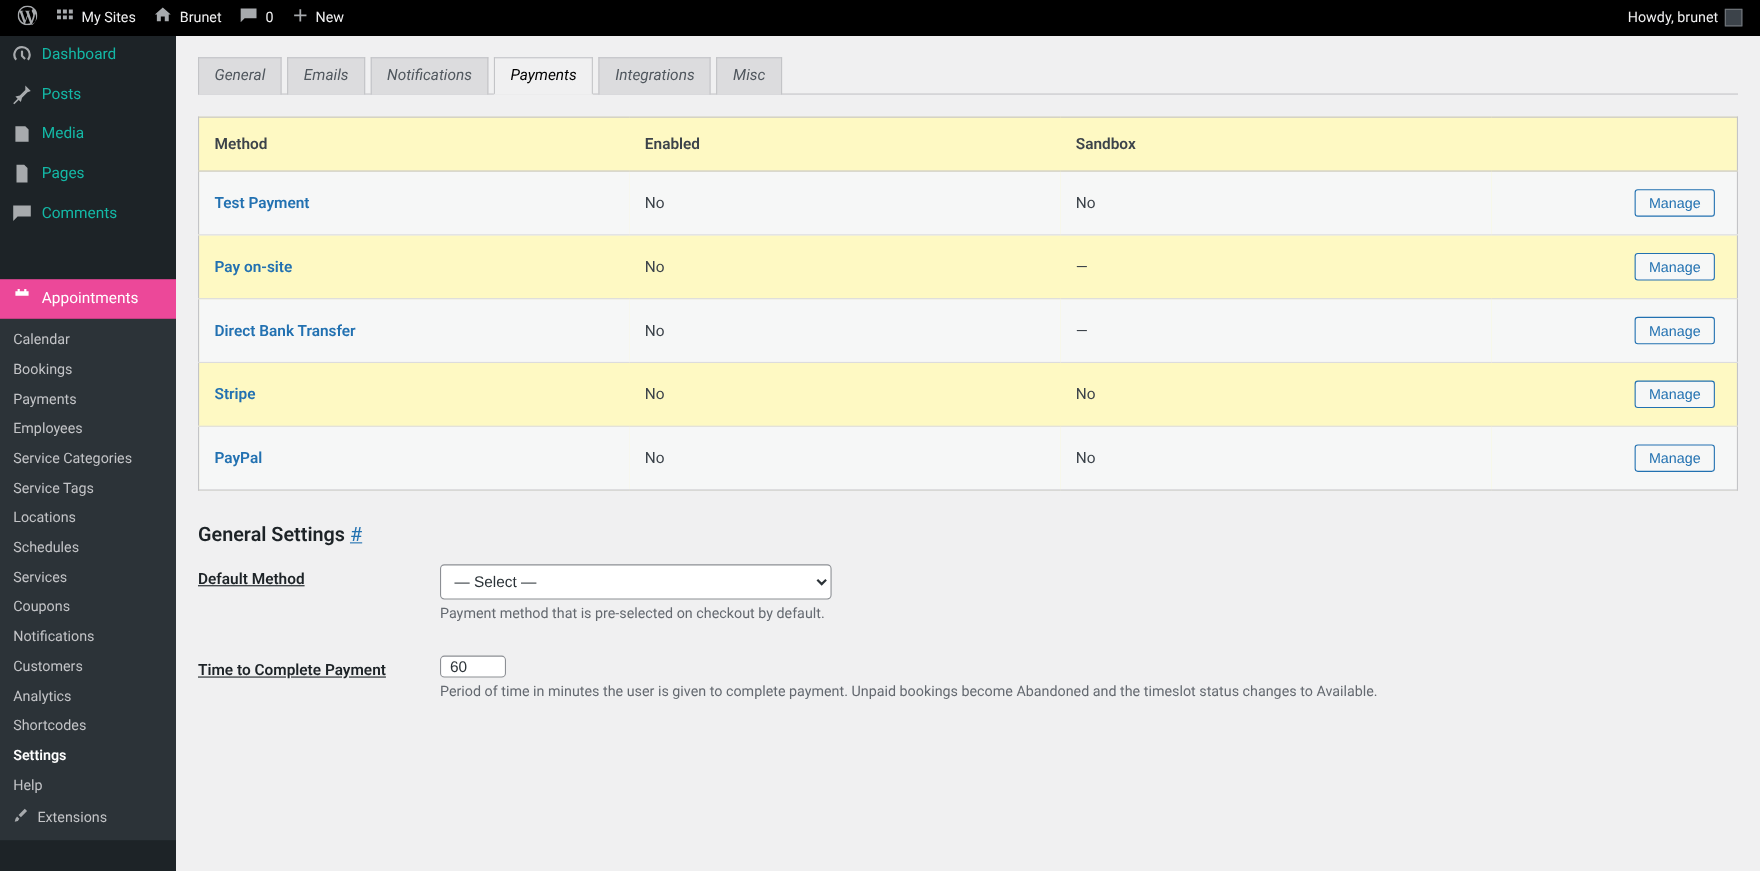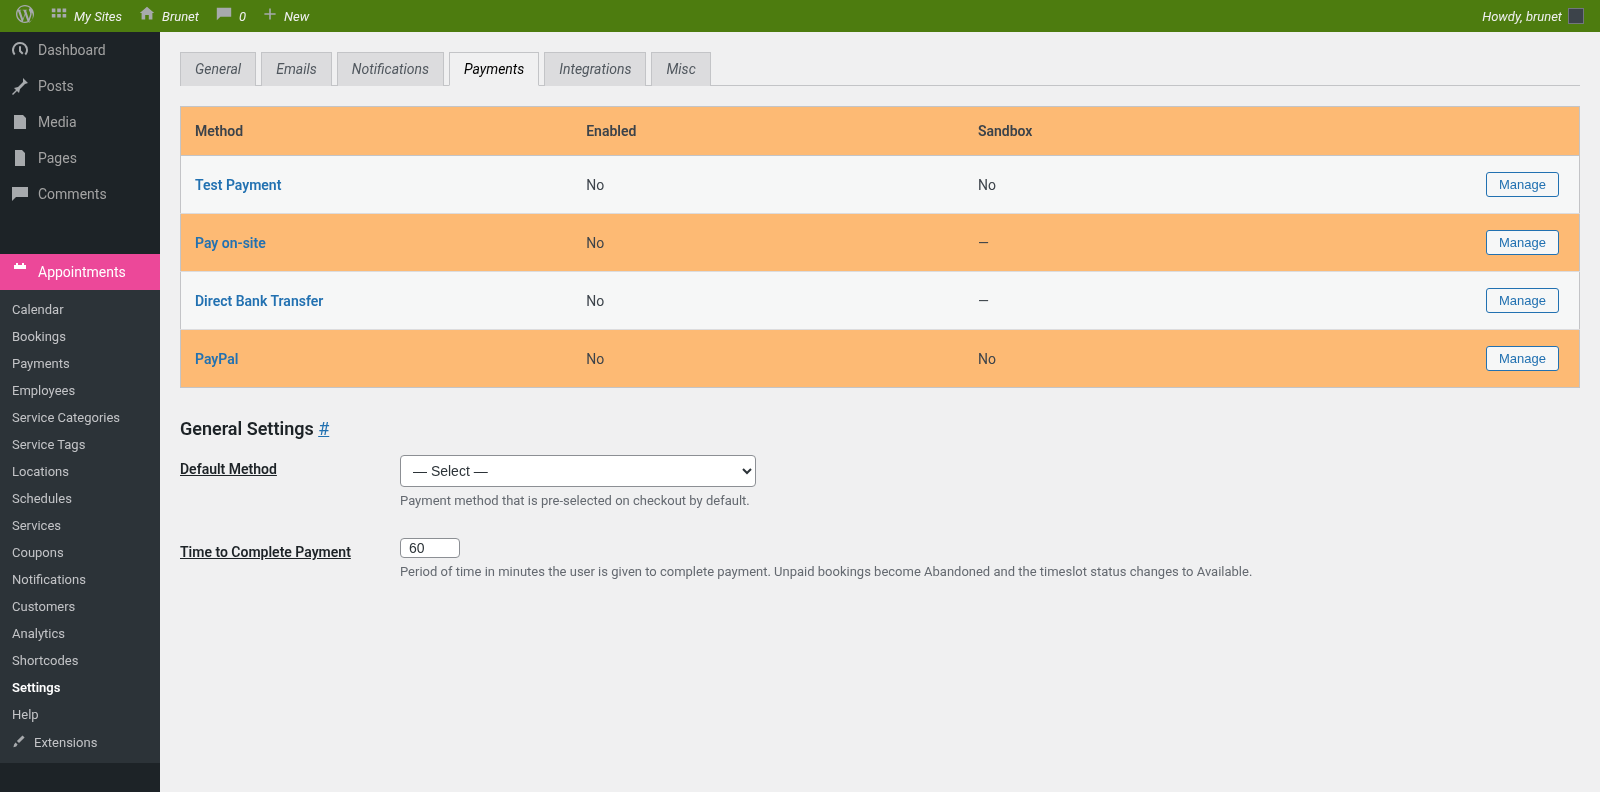--- a/index.html
+++ b/index.html
@@ -1,29 +1,29 @@
 <!DOCTYPE html>
 <html><head>
 <meta charset="utf-8">
 <style>
 * { margin: 0; padding: 0; box-sizing: border-box; }
 body { font-family: -apple-system, BlinkMacSystemFont, "Segoe UI", Roboto, Oxygen-Sans, Ubuntu, Cantarell, "Helvetica Neue", sans-serif; font-size: 13px; color: #3c434a; background: #f0f0f1; }
 
 
-.admin-bar { height: 32px; background: #4d7c0f; color: #c3c4c7; display: flex; align-items: center; justify-content: space-between; padding: 0 8px; position: fixed; top: 0; left: 0; right: 0; z-index: 100; font-style: italic; }
+.admin-bar { height: 32px; background: #000000; color: #c3c4c7; display: flex; align-items: center; justify-content: space-between; padding: 0 8px; position: fixed; top: 0; left: 0; right: 0; z-index: 100; }
 .admin-bar-left, .admin-bar-right { display: flex; align-items: center; gap: 0; }
 .admin-bar-item { display: flex; align-items: center; gap: 6px; padding: 0 8px; height: 32px; color: #f0f0f1; font-size: 13px; cursor: pointer; }
 .admin-bar-item .icon { font-size: 16px; color: #a7aaad; }
 .admin-bar-item span.count { color: #f0f0f1; font-size: 13px; }
 .howdy { padding: 0 8px; gap: 6px; }
 .avatar-square { width: 16px; height: 16px; background: #3c434a; border: 1px solid #72777c; }
 
 
 .sidebar { position: fixed; top: 32px; left: 0; width: 160px; bottom: 0; background: #1d2327; color: #f0f0f1; overflow-y: auto; }
-.sidebar-item { display: flex; align-items: center; gap: 8px; padding: 8px 10px; color: #a3a3a3; font-size: 14px; cursor: pointer; }
+.sidebar-item { display: flex; align-items: center; gap: 8px; padding: 8px 10px; color: #14b8a6; font-size: 14px; cursor: pointer; }
 .sidebar-item .icon { width: 20px; font-size: 20px; color: #a7aaad; display: flex; align-items: center; justify-content: center; }
 .sidebar-item.active { background: #ec4899; color: #fff; position: relative; margin-top: 42px; }
 .sidebar-item.active .icon { color: #fff; }
 .sidebar-item.active::after { content: ""; position: absolute; right: -8px; top: 50%; transform: translateY(-50%); border: 8px solid transparent; border-right-color: #f0f0f1; }
 .submenu { background: #2c3338; padding: 6px 0; }
 .submenu-item { padding: 6px 12px; color: #c3c4c7; font-size: 13px; cursor: pointer; }
 .submenu-item.active { color: #fff; font-weight: 600; }
 .sidebar-ext { display: flex; align-items: center; gap: 8px; padding: 6px 12px; color: #c3c4c7; font-size: 13px; cursor: pointer; }
 .sidebar-ext .icon { font-size: 14px; color: #a7aaad; }
 
@@ -33,21 +33,21 @@
 
 .nav-tab-wrapper { border-bottom: 1px solid #c3c4c7; margin-bottom: 20px; display: flex; gap: 5px; font-style: italic; }
 .nav-tab { padding: 8px 14px; background: #dcdcde; border: 1px solid #c3c4c7; border-bottom: none; color: #50575e; font-size: 14px; cursor: pointer; margin-bottom: -1px; }
 .nav-tab.active { background: #f0f0f1; border-bottom: 1px solid #f0f0f1; color: #000; }
 
 
 h3.section { font-size: 18px; font-weight: 600; color: #1d2327; margin-bottom: 16px; }
 h3.section a.anchor { color: #2271b1; text-decoration: underline; font-weight: normal; }
 
 
-.methods-table { width: 100%; border: 1px solid #c3c4c7; border-collapse: collapse; background: #fdba74; margin-bottom: 30px; }
+.methods-table { width: 100%; border: 1px solid #c3c4c7; border-collapse: collapse; background: #fef9c3; margin-bottom: 30px; }
 .methods-table thead th { text-align: left; padding: 16px 14px; font-size: 14px; font-weight: 600; border-bottom: 1px solid #c3c4c7; }
 .methods-table tbody tr { border-top: 1px solid #dcdcde; }
 .methods-table tbody tr:nth-child(odd) { background: #f6f7f7; }
 .methods-table tbody td { padding: 16px 14px; font-size: 14px; vertical-align: middle; }
 .methods-table .method-link { color: #2271b1; font-weight: 600; cursor: pointer; }
 .btn-manage { border: 1px solid #2271b1; color: #2271b1; background: #f6f7f7; padding: 4px 12px; font-size: 13px; cursor: pointer; border-radius: 3px; }
 .td-manage { text-align: right; padding-right: 20px !important; }
 
 
 .form-row { display: flex; align-items: flex-start; margin-bottom: 30px; }
@@ -230,20 +230,26 @@
           <td>—</td>
           <td class="td-manage"><button class="btn-manage">Manage</button></td>
         </tr>
         <tr>
           <td><span class="method-link">Direct Bank Transfer</span></td>
           <td>No</td>
           <td>—</td>
           <td class="td-manage"><button class="btn-manage">Manage</button></td>
         </tr>
         <tr>
+          <td><span class="method-link">Stripe</span></td>
+          <td>No</td>
+          <td>No</td>
+          <td class="td-manage"><button class="btn-manage">Manage</button></td>
+        </tr>
+        <tr>
           <td><span class="method-link">PayPal</span></td>
           <td>No</td>
           <td>No</td>
           <td class="td-manage"><button class="btn-manage">Manage</button></td>
         </tr>
       </tbody>
   </table>
 
   <h3 class="section">
     <span>General Settings </span><a class="anchor">#</a>

